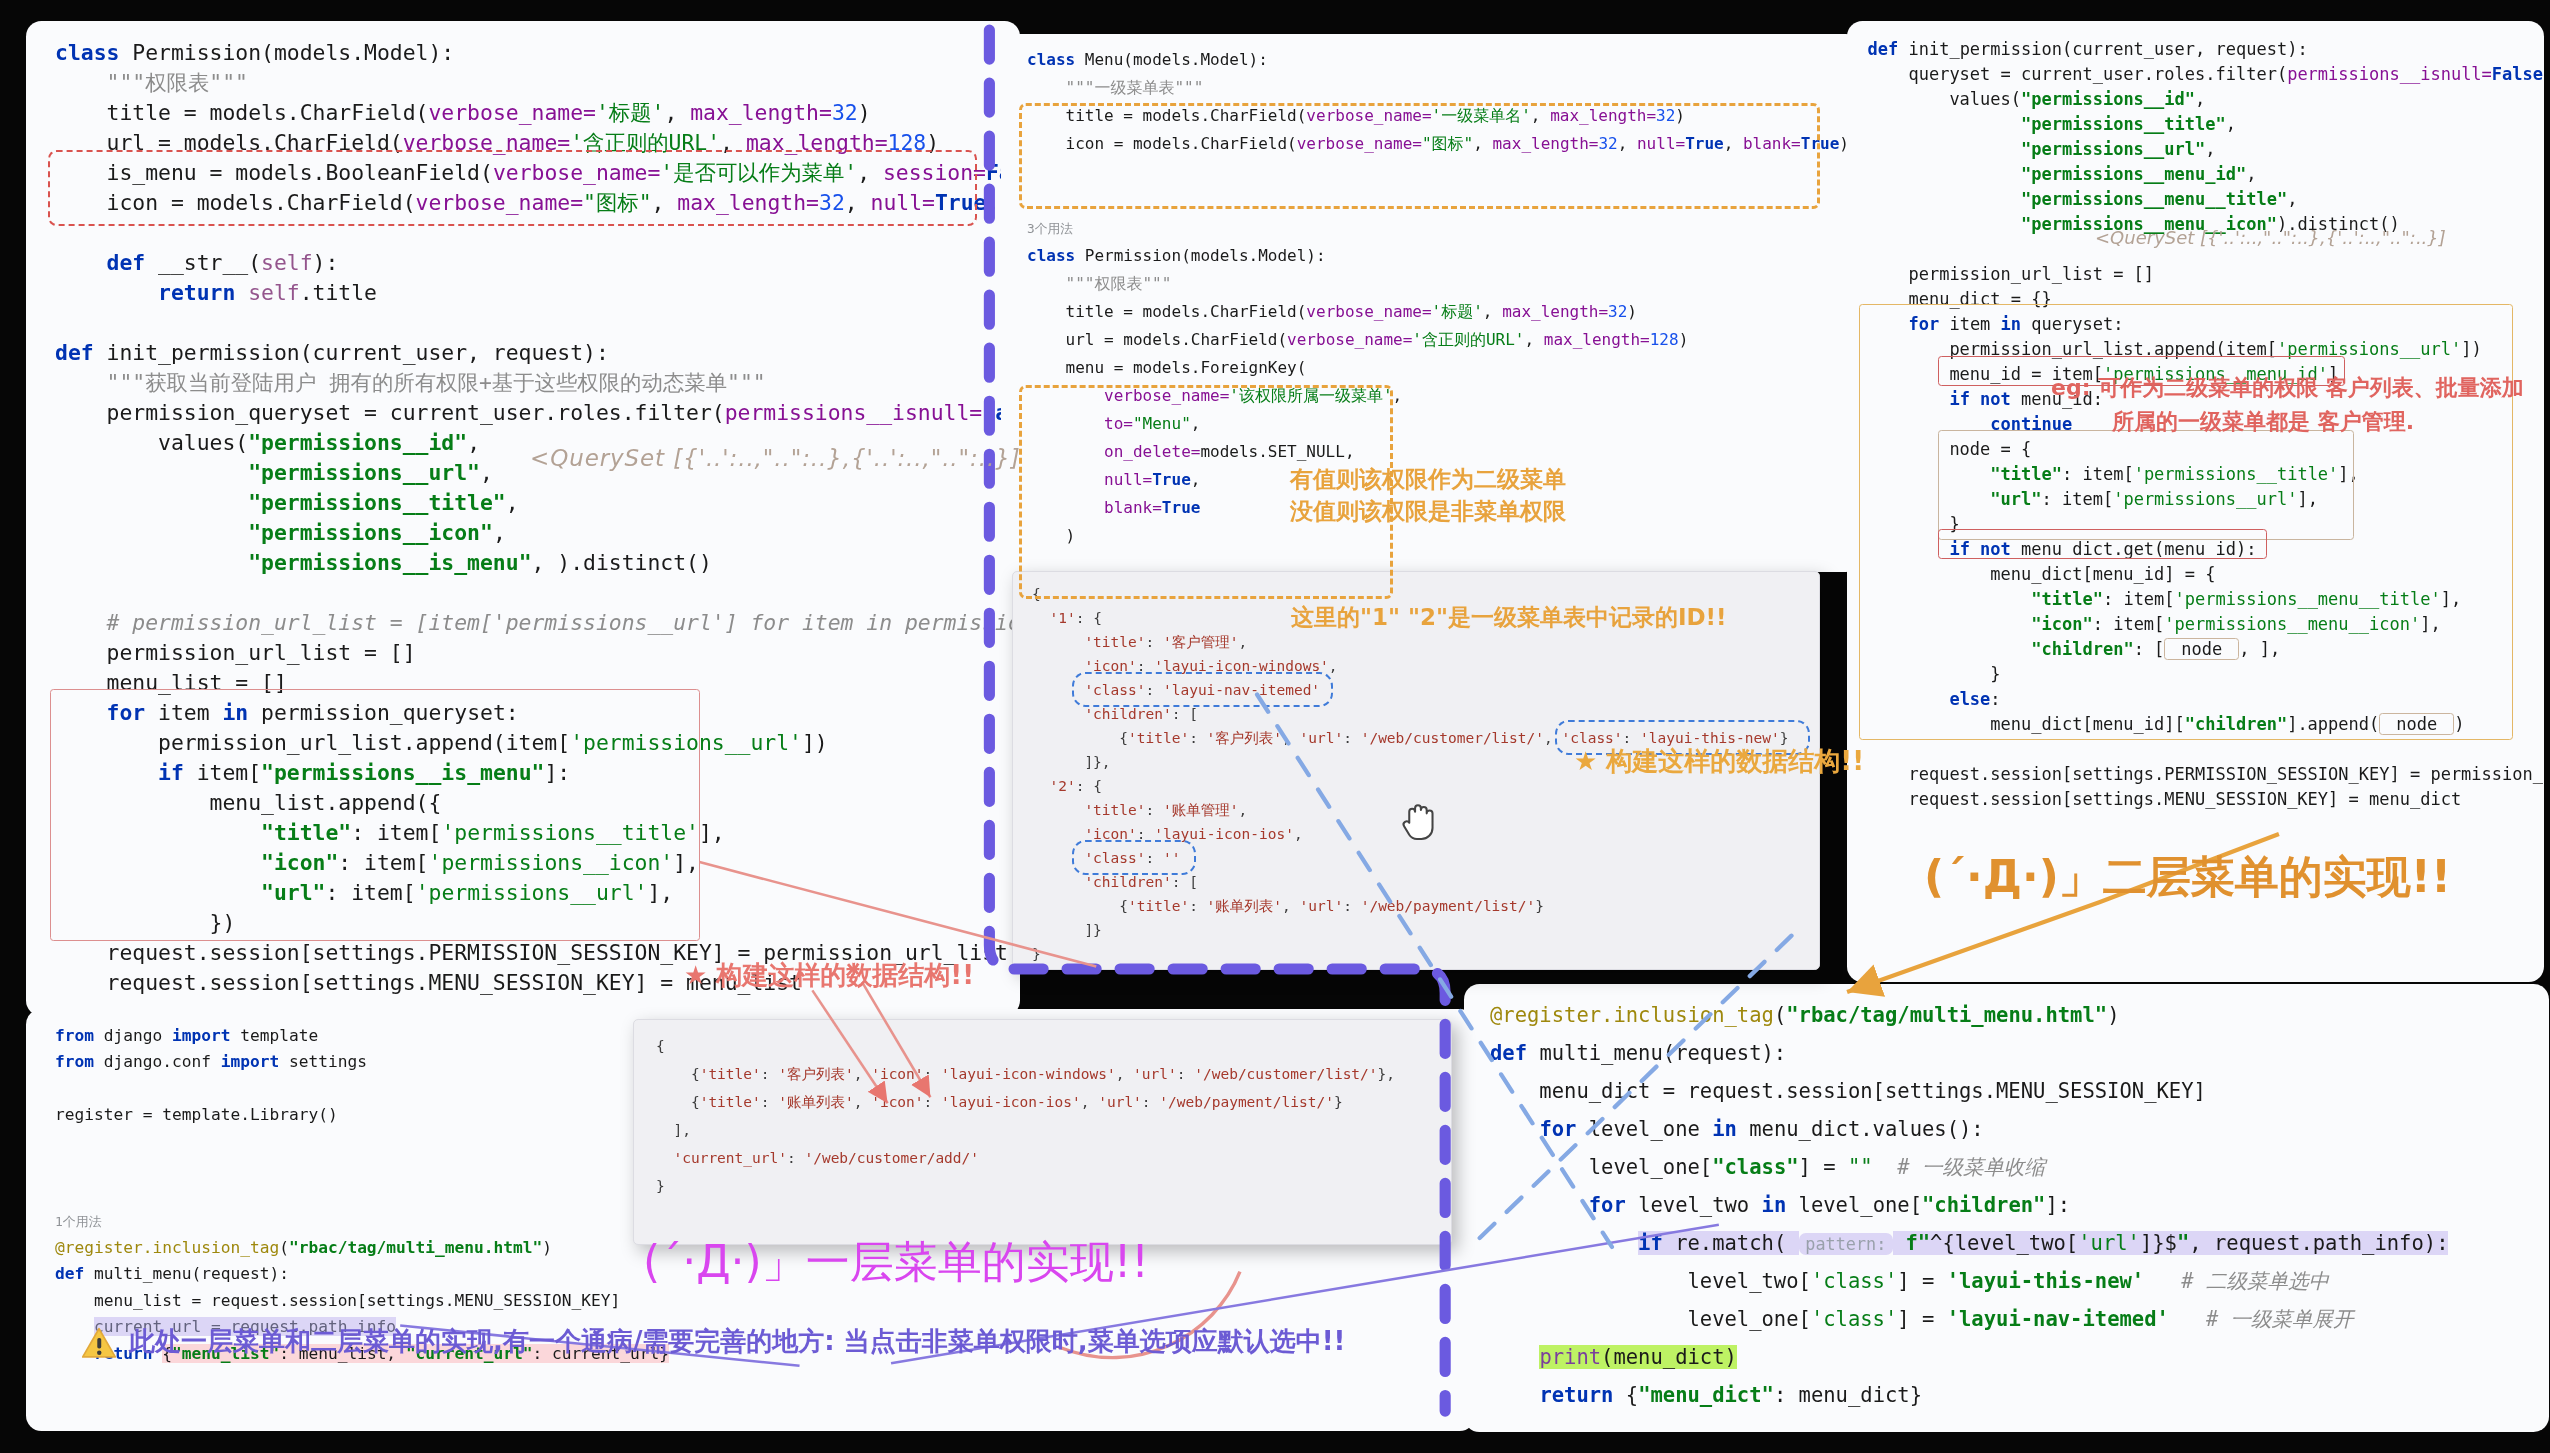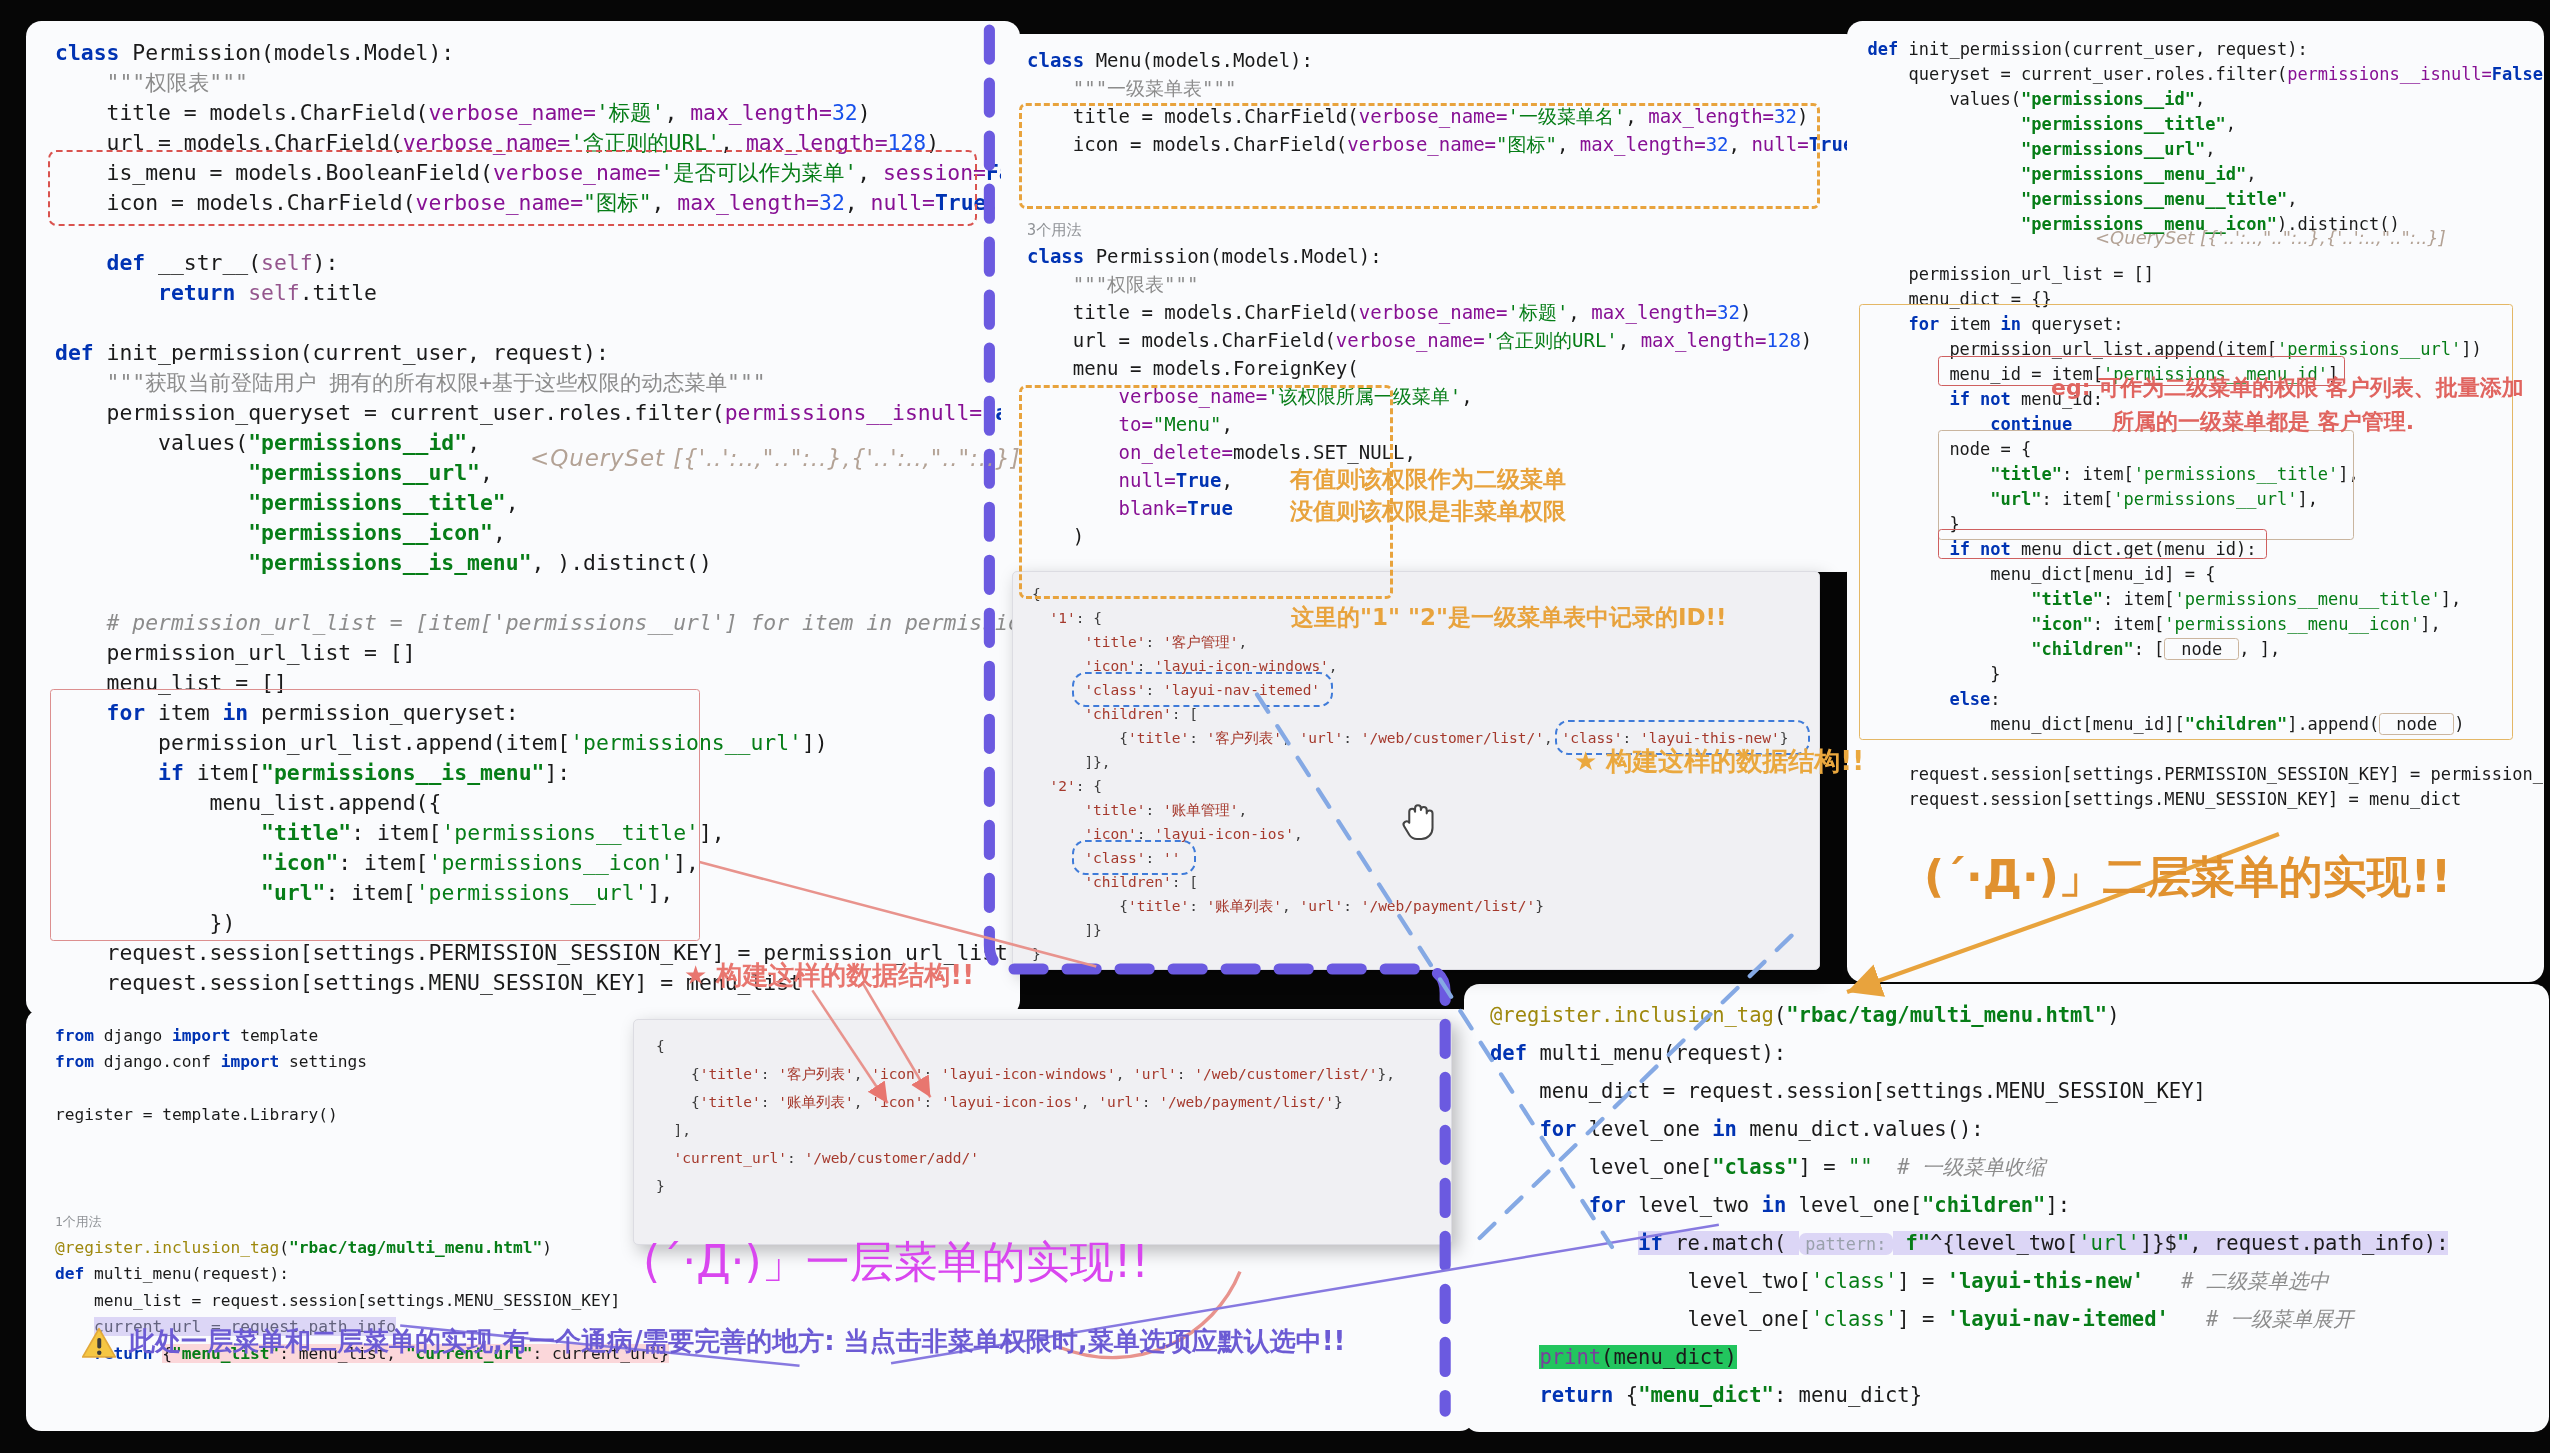--- a/index.html
+++ b/index.html
@@ -9,40 +9,40 @@
          font-family:"DejaVu Sans Mono","Liberation Mono",monospace;color:#1a1a1a;}
   .graybox{position:absolute;background:#f0f0f3;border:0.9px solid #dcdce2;border-radius:5.1px;
            overflow:hidden;box-shadow:5.1px 6.8px 17px rgba(0,0,0,.25);
            font-family:"DejaVu Sans Mono","Liberation Mono",monospace;}
   .ln{white-space:pre;}
   
   .pn-le{left:26px;top:21.4px;width:965px;height:978px;padding:17px 0 0 29px;font-size:21.4px;}
   .pn-le .ln{height:30px;line-height:30px;}
   .pn-bl{left:26px;top:1009px;width:1420px;height:408px;padding:13.7px 0 0 29px;font-size:16.2px;}
   .pn-bl .ln{height:26.5px;line-height:26.5px;}
-  .pn-mm{left:1001px;top:34px;width:834px;height:526px;padding:12px 0 0 26px;font-size:19px;}
+  .pn-mm{left:1001px;top:34px;width:834px;height:526px;padding:12px 0 0 26px;font-size:16px;}
   .pn-mm .ln{height:28px;line-height:28px;}
   .pn-rt{left:1847px;top:21.4px;width:676px;height:945px;padding:15.4px 0 0 20.5px;font-size:17px;}
   .pn-rt .ln{height:25px;line-height:25px;}
   .pn-br{left:1464px;top:984px;width:1059px;height:436px;padding:12px 0 0 26px;font-size:20.5px;}
   .pn-br .ln{height:38px;line-height:38px;}
   .pn-md{left:1012px;top:571px;width:787px;height:387px;padding:10.3px 0 0 19px;font-size:14.5px;}
   .pn-md .ln{height:24px;line-height:24px;}
   .pn-bd{left:633px;top:1019px;width:795px;height:212px;padding:12px 0 0 22px;font-size:14.5px;}
   .pn-bd .ln{height:28px;line-height:28px;}
   
   .p{color:#1a1a1a}.k{color:#0033b3;font-weight:bold}.s{color:#067d17}.sb{color:#067d17;font-weight:bold}
   .pr{color:#871094}.n{color:#1750eb}.c{color:#8c8c8c;font-style:italic}.d{color:#8c8c8c}
   .dec{color:#9e880d}.sf{color:#94558d}.bi{color:#7a3e9d}
   .g{color:#8f9296;font-size:0.8em}
   .ds{color:#a5392c}.dp{color:#3d3d3d}
   .bx{border:1.7px solid #cbb59e;border-radius:3.4px;padding:0 16px}
   .hint{background:#e9ebf0;color:#99a0ab;border-radius:6.8px;padding:0.9px 6.8px;font-size:0.82em}
   .mark{background:#bfe3bd}
-  .hlP{background:#dcd6f6}.hlR{background:#fbd7da}.hlT{background:#22c55e}
+  .hlP{background:#dcd6f6}.hlR{background:#fbd7da}.hlT{background:#bef264}
   .pgrey{color:#63637e}
   
   .obox{position:absolute;pointer-events:none;border-radius:5.1px;}
   #bx-red-dash{left:48px;top:150px;width:925px;height:72px;border:2.6px dashed #d9534f;border-radius:8.6px}
   #bx-red-solid{left:50px;top:689px;width:648px;height:250px;border:1.7px solid #dc8f8f;border-radius:3.4px}
   #bx-or-dash1{left:1019px;top:103px;width:795px;height:100px;border:3.4px dashed #e8a33d;border-radius:6.8px}
   #bx-or-dash2{left:1019px;top:385px;width:368px;height:208px;border:3.4px dashed #e8a33d;border-radius:6.8px}
   #bx-blue-a{left:1072px;top:672px;width:257px;height:31px;border:2.6px dashed #3f7bd9;border-radius:13.7px}
   #bx-blue-b{left:1555px;top:720px;width:251px;height:31px;border:2.6px dashed #3f7bd9;border-radius:13.7px}
   #bx-blue-c{left:1072px;top:840px;width:120px;height:31px;border:2.6px dashed #3f7bd9;border-radius:13.7px}

